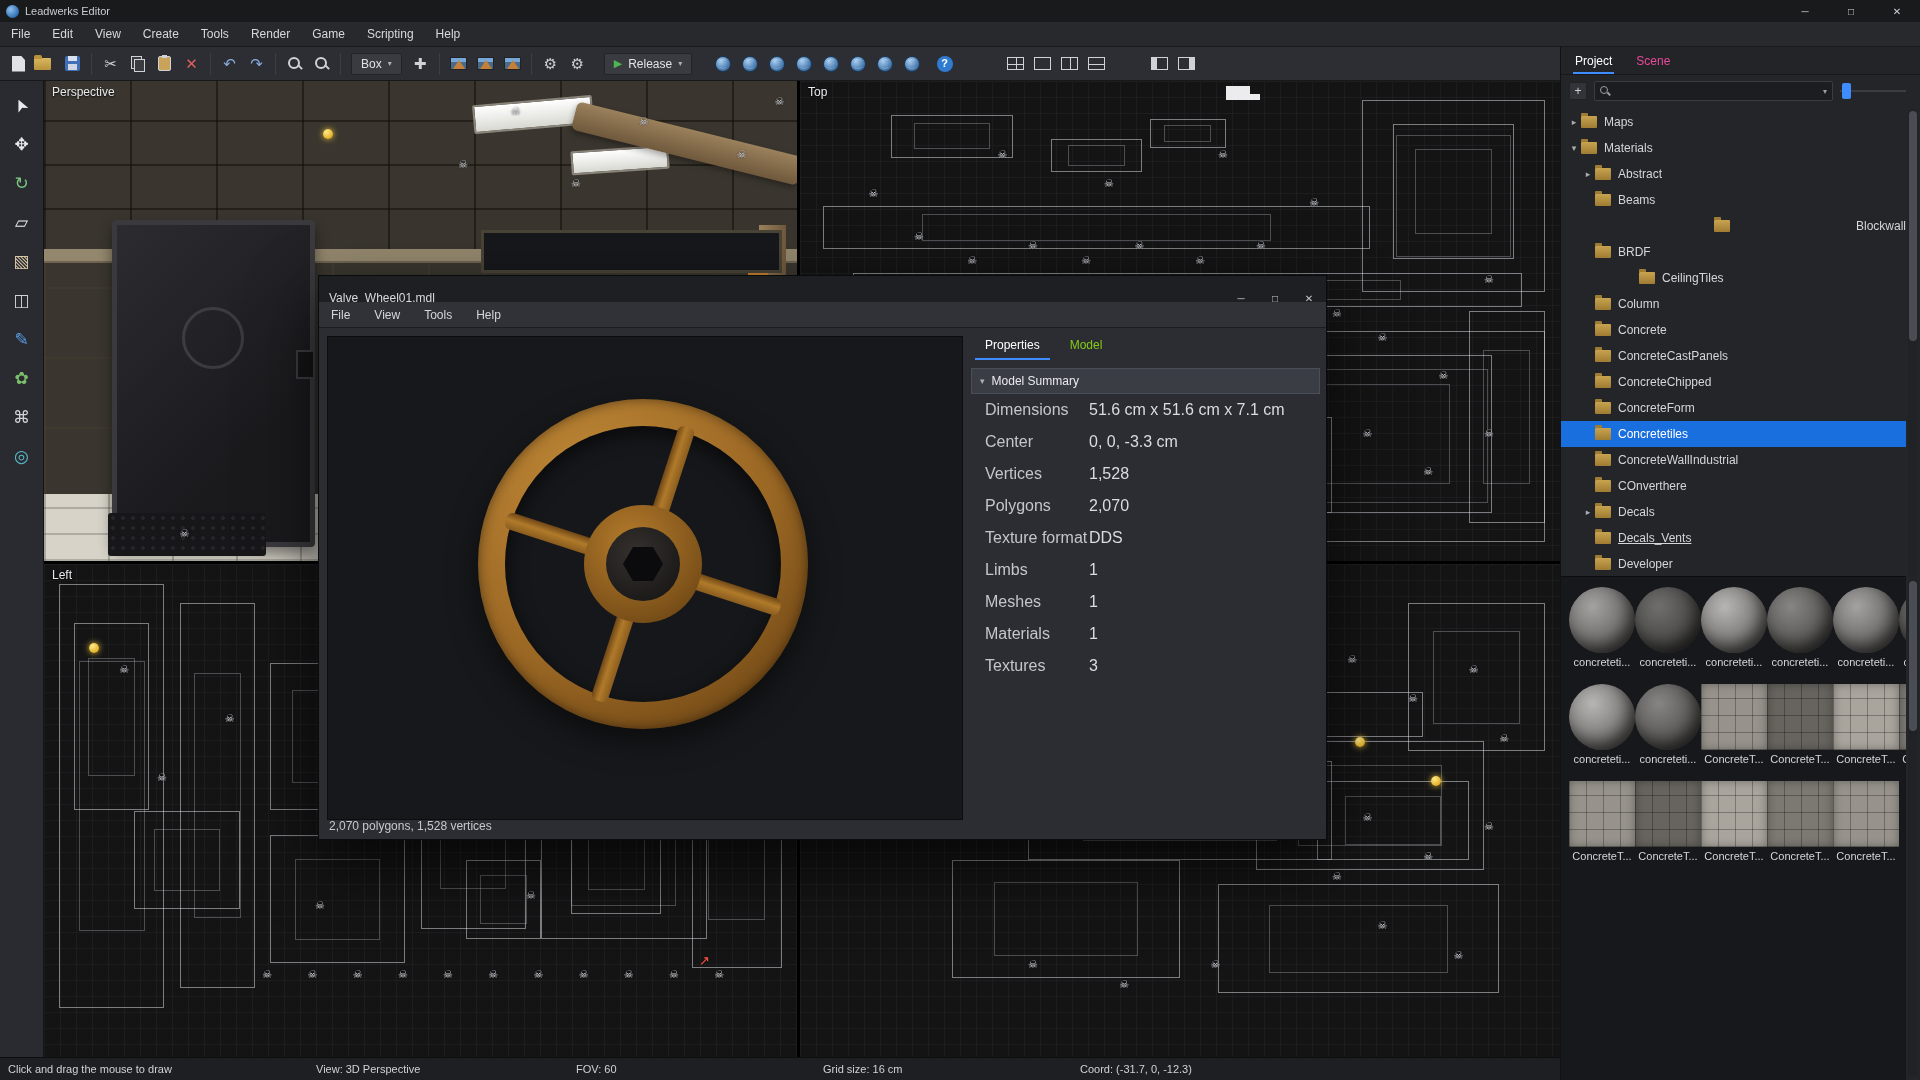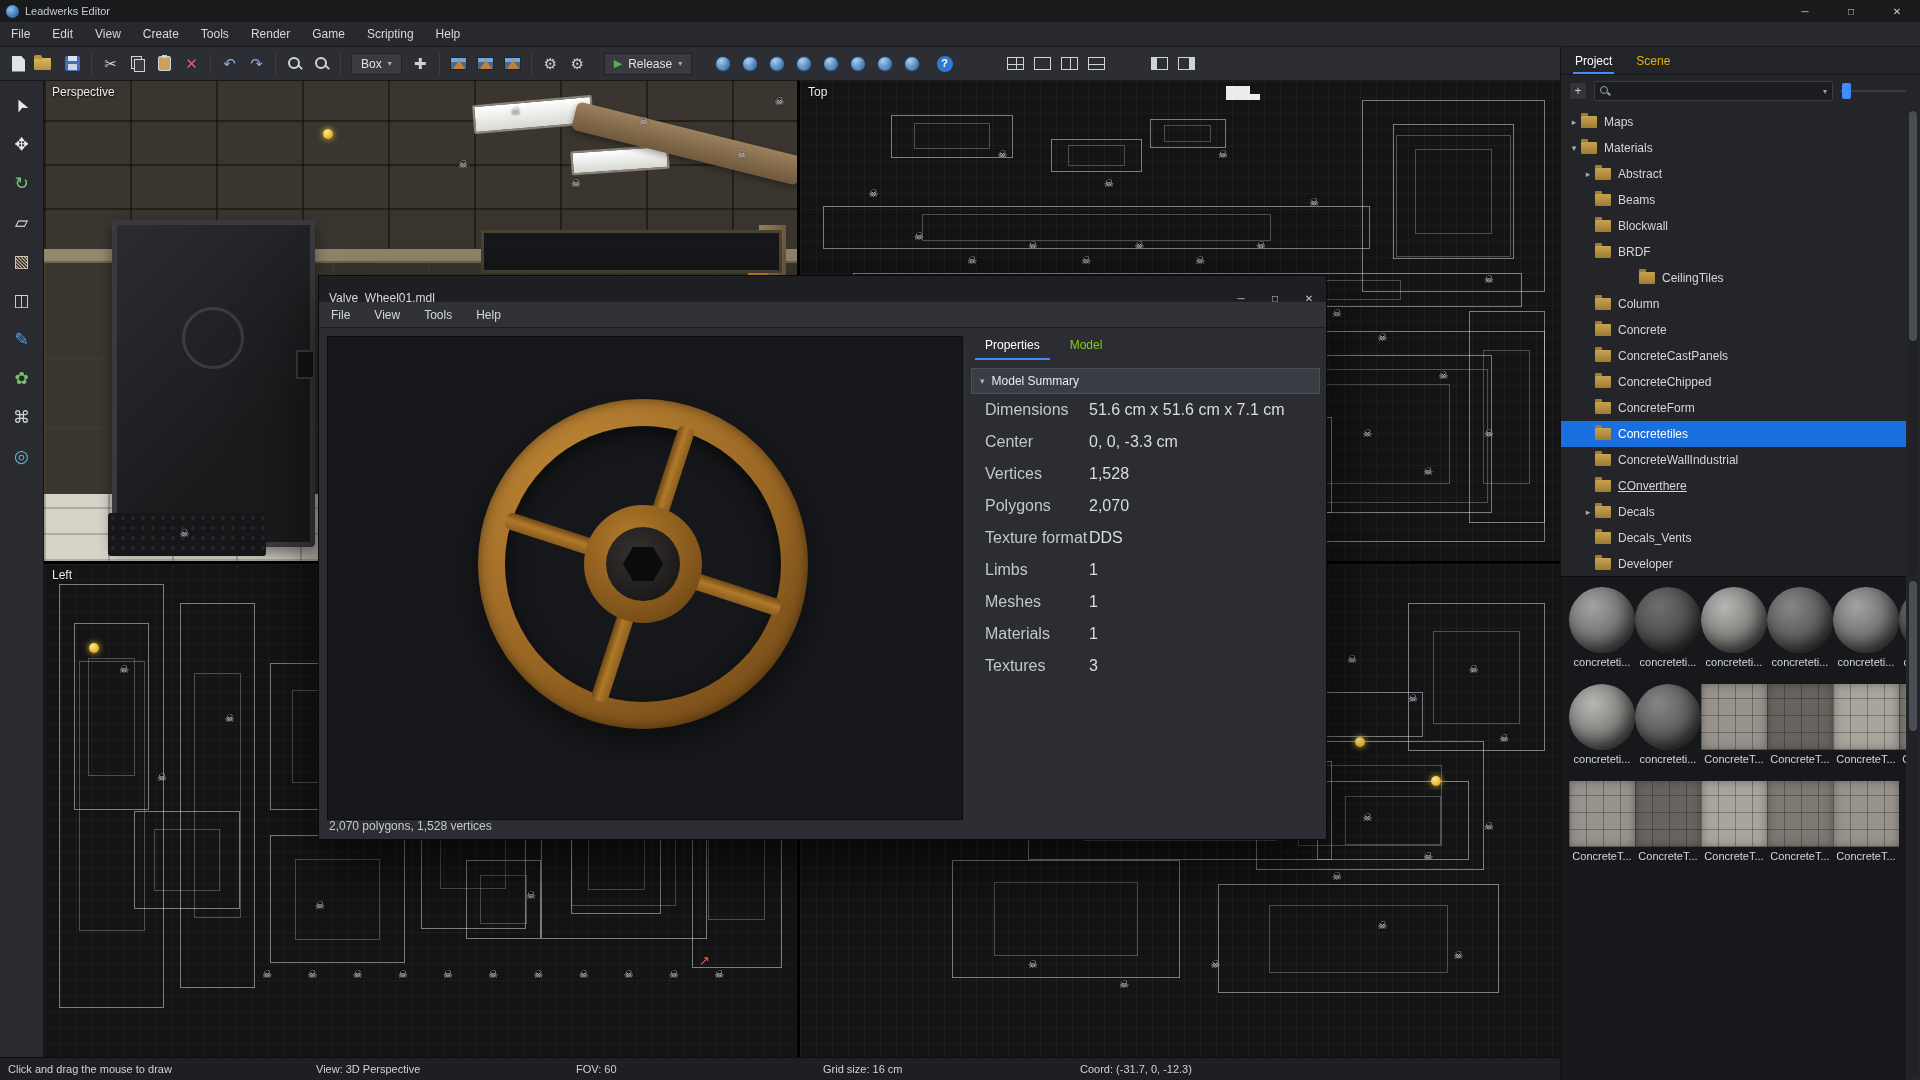--- a/index.html
+++ b/index.html
@@ -88,21 +88,21 @@
 .p-stripe{position:absolute;left:93.5%;top:40%;width:2.6%;height:47%;background:#c8812e;z-index:2}
 .p-keypad{position:absolute;left:33.5%;top:56%;width:2.5%;height:6%;background:#141416;border:2px solid #3c3c40;z-index:3}
 .p-floor{position:absolute;left:0;top:86%;right:0;bottom:0;background:#d7d3c8;background-image:repeating-linear-gradient(90deg,rgba(80,80,75,.35) 0 2px,transparent 2px 64px),repeating-linear-gradient(0deg,rgba(80,80,75,.3) 0 2px,transparent 2px 26px);z-index:1}
 .p-mat{position:absolute;left:8.5%;top:90%;width:21%;height:9%;background:#17171a;border-radius:3px;background-image:radial-gradient(circle,#26262a 2px,transparent 2px);background-size:10px 10px;z-index:3}
 .p-pipe{position:absolute;left:70%;top:10%;width:31%;height:6%;background:linear-gradient(#9b815c,#6f583c);transform:rotate(14deg);border-radius:6px;box-shadow:0 3px 6px rgba(0,0,0,.35);z-index:2}
 .p-pipe2{position:absolute;left:95%;top:30%;width:3.5%;height:33%;background:linear-gradient(90deg,#9b815c,#6f583c);z-index:2}
 
 
 #rightpanel{position:absolute;left:1560px;top:47px;right:0;bottom:0;background:#242529;border-left:1px solid #121214;z-index:25}
 #rp-tabs{position:absolute;left:0;top:0;right:0;height:28px;background:#232428;display:flex;align-items:flex-end;padding-left:12px;gap:20px;border-bottom:1px solid #17181a}
-.rp-tab{font-size:12px;color:#eab308;padding:5px 2px 4px;border-bottom:2px solid transparent}
+.rp-tab{font-size:12px;color:#ec4899;padding:5px 2px 4px;border-bottom:2px solid transparent}
 .rp-tab.active{color:#ffffff;border-bottom-color:#3f8cff}
 #searchrow{position:absolute;left:0;right:0;top:28px;height:32px;display:flex;align-items:center;padding:0 14px 0 8px;gap:7px}
 .addbtn{width:18px;height:18px;background:#33343a;border:1px solid #222;color:#cfd3d8;font-size:12px;display:flex;align-items:center;justify-content:center;border-radius:2px;flex:none}
 .searchbox{flex:1;height:20px;background:#1c1d21;border:1px solid #3a3c42;border-radius:2px;display:flex;align-items:center;padding:0 5px;gap:5px}
 .mag2{width:11px;height:11px;position:relative;flex:none}
 .mag2::before{content:'';position:absolute;left:0;top:0;width:6px;height:6px;border:1.5px solid #9aa0a6;border-radius:50%}
 .mag2::after{content:'';position:absolute;left:7px;top:7px;width:4px;height:1.5px;background:#9aa0a6;transform:rotate(45deg)}
 .searchbox input{flex:1;background:transparent;border:none;outline:none;color:#d8dade;font-size:12px;font-family:inherit}
 .searchbox .caret{font-size:8px;color:#9aa0a6}
 .sizeslider{width:66px;height:18px;position:relative;flex:none}
@@ -503,21 +503,21 @@
       <div class="tree-row" style="padding-left: 20px;">
         <span class="tw-exp">▸</span>
         <span class="folder"></span>
         <span>Abstract</span>
       </div>
       <div class="tree-row" style="padding-left: 20px;">
         <span class="tw-exp"></span>
         <span class="folder"></span>
         <span>Beams</span>
       </div>
-      <div class="tree-row" style="padding-left: 20px;">
+      <div class="tree-row" style="padding-left: 20px; justify-content: space-between;">
         <span class="tw-exp"></span>
         <span class="folder"></span>
         <span>Blockwall</span>
       </div>
       <div class="tree-row" style="padding-left: 20px;">
         <span class="tw-exp"></span>
         <span class="folder"></span>
         <span>BRDF</span>
       </div>
       <div class="tree-row" style="padding-left: 20px; margin-left: 44px;">
@@ -553,31 +553,31 @@
       <div class="tree-row selected" style="padding-left: 20px;">
         <span class="tw-exp"></span>
         <span class="folder"></span>
         <span>Concretetiles</span>
       </div>
       <div class="tree-row" style="padding-left: 20px;">
         <span class="tw-exp"></span>
         <span class="folder"></span>
         <span>ConcreteWallIndustrial</span>
       </div>
+      <div class="tree-row" style="padding-left: 20px;">
+        <span class="tw-exp"></span>
+        <span class="folder"></span>
+        <span>COnverthere</span>
+      </div>
+      <div class="tree-row" style="padding-left: 20px;">
+        <span class="tw-exp">▸</span>
+        <span class="folder"></span>
+        <span>Decals</span>
+      </div>
       <div class="tree-row" style="padding-left: 20px; text-decoration: underline;">
-        <span class="tw-exp"></span>
-        <span class="folder"></span>
-        <span>COnverthere</span>
-      </div>
-      <div class="tree-row" style="padding-left: 20px;">
-        <span class="tw-exp">▸</span>
-        <span class="folder"></span>
-        <span>Decals</span>
-      </div>
-      <div class="tree-row" style="padding-left: 20px;">
         <span class="tw-exp"></span>
         <span class="folder"></span>
         <span>Decals_Vents</span>
       </div>
       <div class="tree-row" style="padding-left: 20px;">
         <span class="tw-exp"></span>
         <span class="folder"></span>
         <span>Developer</span>
       </div>
     </div>

